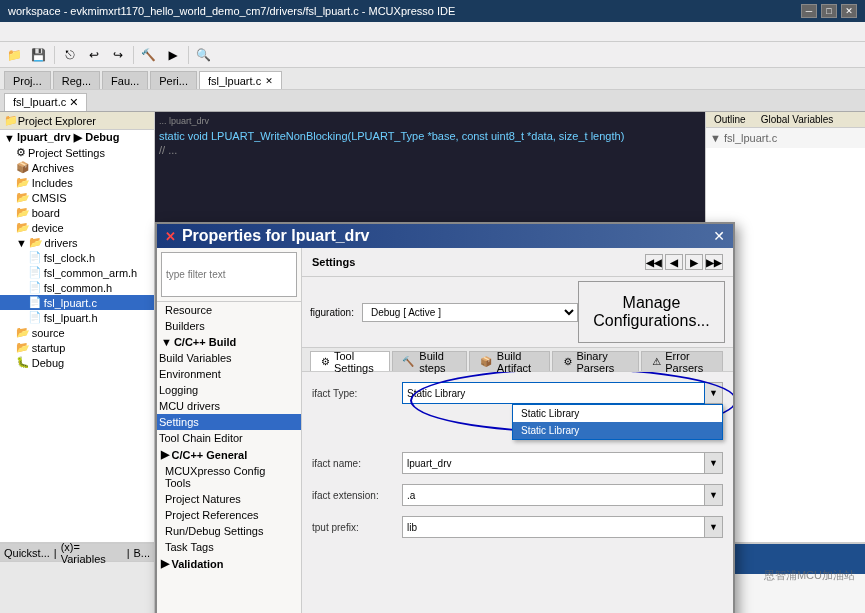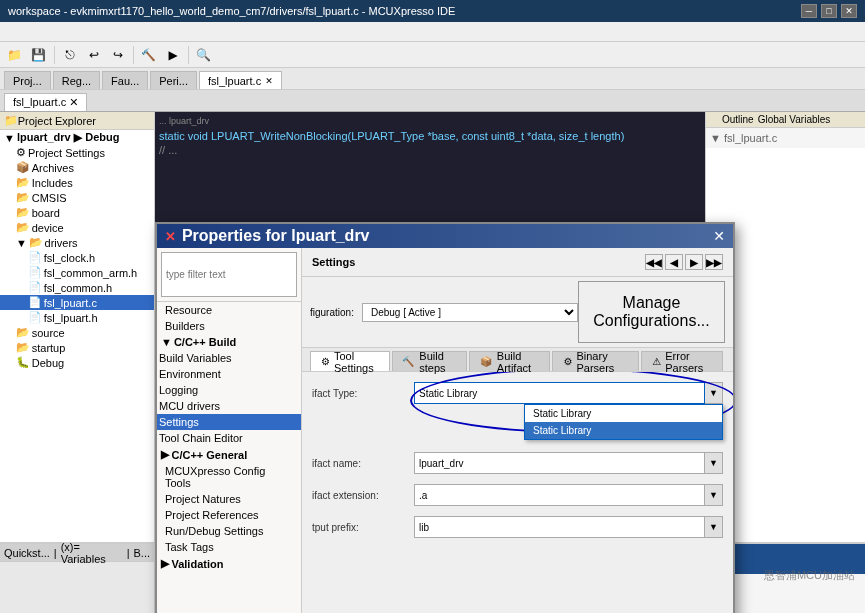--- a/index.html
+++ b/index.html
@@ -126,23 +126,23 @@
 
     
     .right-panel {
       width: 160px;
       background: white;
       border-left: 1px solid #ccc;
       font-size: 10px;
     }
     .right-panel-header {
       background: #e8e4d0;
-      padding: 2px 16px;
-      display: flex;
-      gap: 4px;
+      padding: 2px 8px;
+      display: flex;
+      gap: 15px;
       border-bottom: 1px solid #ccc;
     }
 
     
     .modal {
       position: absolute;
       top: 110px;
       left: 155px;
       width: 580px;
       height: 440px;
@@ -273,21 +273,21 @@
       padding: 10px;
       overflow-y: auto;
     }
     .form-row {
       display: flex;
       align-items: center;
       margin-bottom: 10px;
       position: relative;
     }
     .form-label {
-      width: 102px;
+      width: 90px;
       font-size: 10px;
       color: #333;
     }
     .form-dropdown-btn {
       width: 18px; height: 22px;
       background: #e0e0e0;
       border: 1px solid #aaa;
       border-left: none;
       cursor: pointer;
       display: flex; align-items: center; justify-content: center;

